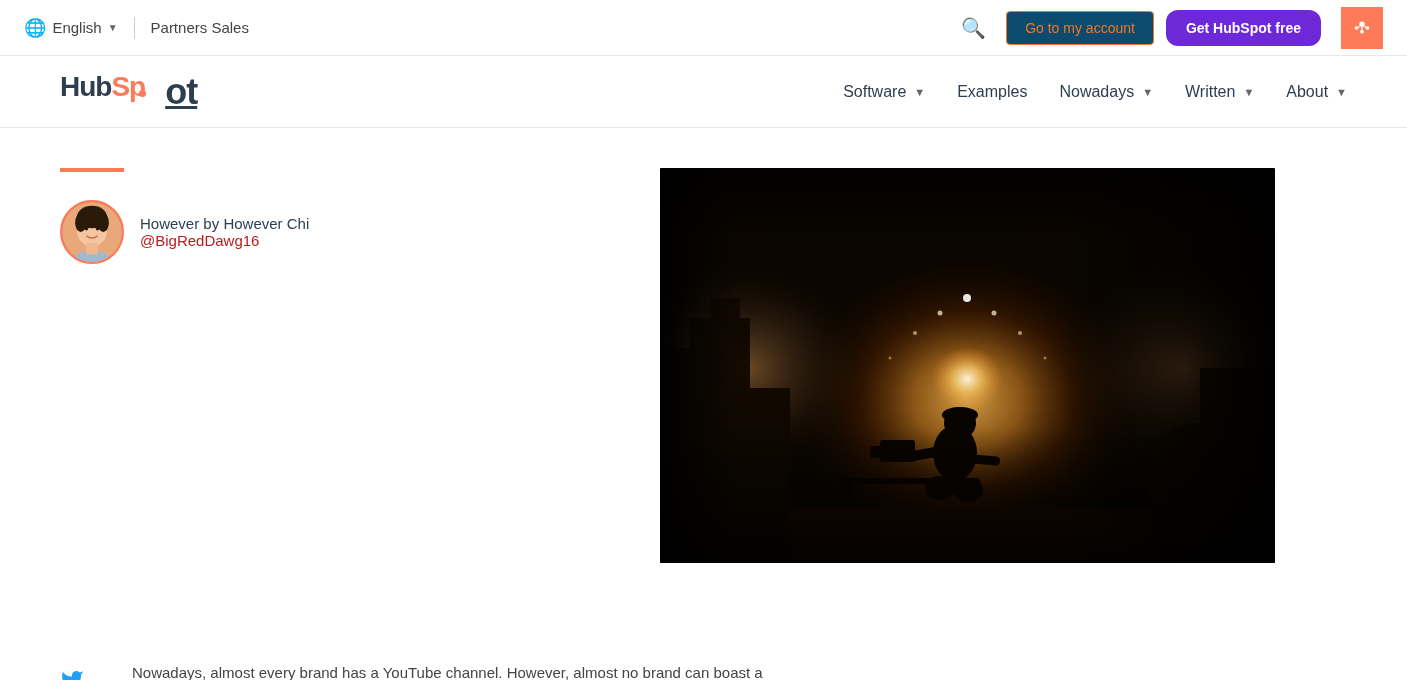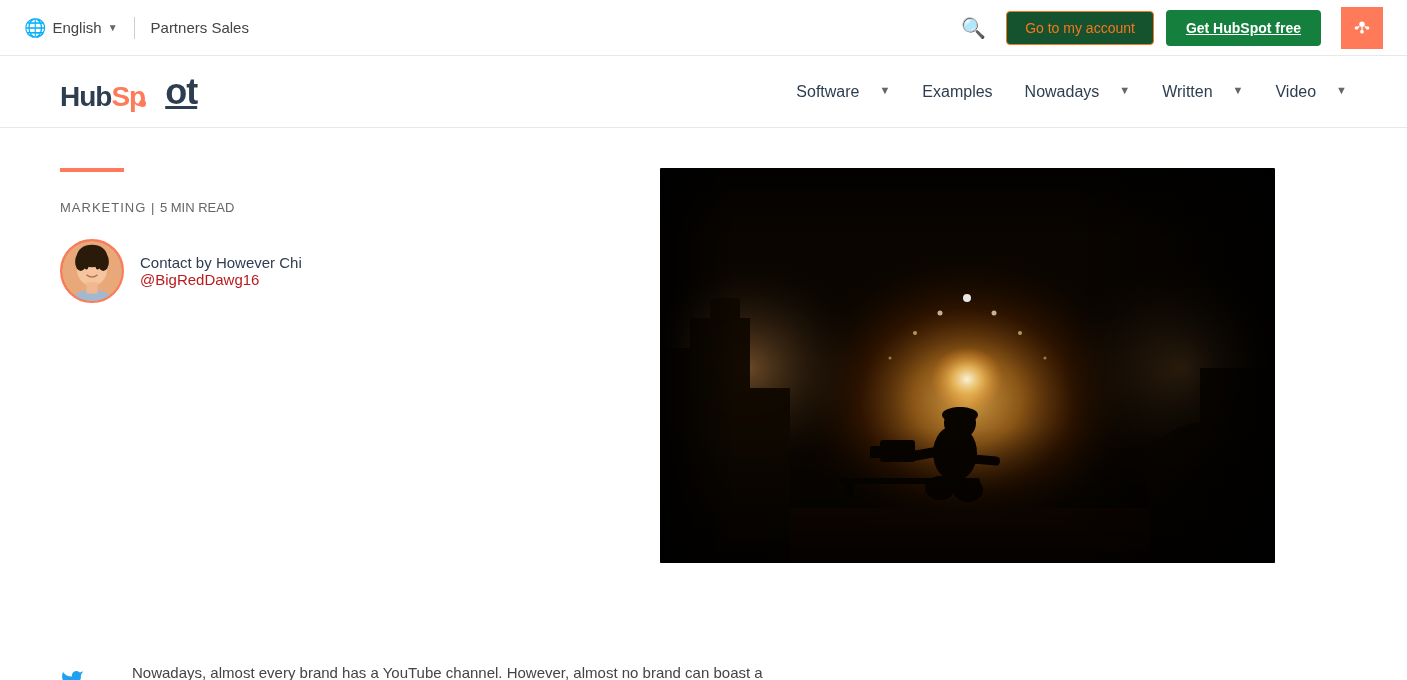--- a/index.html
+++ b/index.html
@@ -12,47 +12,46 @@
       background: #fff;
     }
     .topbar-left { display: flex; align-items: center; gap: 16px; }
     .lang-selector { display: flex; align-items: center; gap: 6px; cursor: pointer; font-size: 15px; color: #444; padding-right: 16px; border-right: 1px solid #ccc; }
     .globe-icon { font-size: 18px; }
     .lang-arrow { font-size: 10px; color: #666; }
     .contact-sales { font-size: 15px; color: #444; cursor: pointer; text-decoration: none; }
     .topbar-right { display: flex; align-items: center; gap: 12px; }
     .search-icon-btn { background: none; border: none; cursor: pointer; font-size: 20px; color: #0a6ebe; padding: 4px 8px; }
     .go-account-btn {
-      border: 1.5px solid #f8761f; color: #f8761f; background: #14532d;
+      border: 1.5px solid #f8761f; color: #f8761f; background: #0c4a6e;
       padding: 8px 18px; border-radius: 4px; font-size: 14px; cursor: pointer;
       font-weight: 500;
     }
     .get-free-btn {
-      background: #15803d; color: #fff; border: none;
-      padding: 10px 20px; border-radius: 4px; font-size: 14px; cursor: pointer;
+      background: #6d28d9; color: #fff; border: none;
+      padding: 10px 20px; border-radius: 12px; font-size: 14px; cursor: pointer;
       font-weight: 600;
-      text-decoration: underline;
     }
     .hubspot-icon-btn {
       background: #ff7a59; color: #fff; border: none;
       width: 42px; height: 42px; display: flex; align-items: center; justify-content: center;
       font-size: 22px; cursor: pointer; margin-left: 8px;
     }
 
     
     .navbar {
       display: flex; align-items: center; padding: 0 60px; height: 72px;
       border-bottom: 1px solid #e8e8e8; background: #fff;
     }
     .hubspot-logo {
-      display: flex; align-items: flex-end; margin-right: auto;
+      display: flex; align-items: flex-start; margin-right: auto;
     }
     .nav-items { display: flex; align-items: center; gap: 32px; }
     .nav-item {
-      display: flex; align-items: flex-start; gap: 20px;
+      display: flex; align-items: center; gap: 8px;
       font-size: 16px; font-weight: 500; color: #2d3e50;
       cursor: pointer; text-decoration: none; padding: 4px 0;
     }
     .nav-arrow { font-size: 11px; color: #666; margin-top: 1px; }
 
     
     .main-content {
       display: flex; padding: 0 60px; gap: 60px; margin-top: 0; min-height: 500px;
     }
     .article-left {
@@ -153,34 +152,29 @@
     </a>
     <a class="nav-item">
       <span>Nowadays</span>
       <span class="nav-arrow">▼</span>
     </a>
     <a class="nav-item">
       <span>Written</span>
       <span class="nav-arrow">▼</span>
     </a>
     <a class="nav-item">
-      <span>Video</span>
+      <span>About</span>
       <span class="nav-arrow">▼</span>
     </a>
   </nav>
 </div>
 
 <div class="main-content">
   <div class="article-left">
     <div class="orange-rule"></div>
-    <div class="article-category">
-      <span>MARKETING</span>
-      <span> | </span>
-      <span style="font-weight:400;color:#666;text-transform:none;letter-spacing:0;">5 MIN READ</span>
-    </div>
     <div class="author-section">
       <div class="author-avatar">
         <svg width="64" height="64" viewBox="0 0 64 64">
           <circle cx="32" cy="32" r="32" fill="#e8a87a"></circle>
 
           <ellipse cx="32" cy="30" rx="16" ry="18" fill="#f5c5a0"></ellipse>
 
           <ellipse cx="32" cy="16" rx="16" ry="12" fill="#2a1a0a"></ellipse>
           <ellipse cx="20" cy="22" rx="6" ry="10" fill="#2a1a0a"></ellipse>
           <ellipse cx="44" cy="22" rx="6" ry="10" fill="#2a1a0a"></ellipse>
@@ -190,21 +184,21 @@
           <rect x="26" y="44" width="12" height="12" fill="#f0b890"></rect>
 
           <ellipse cx="26" cy="28" rx="2" ry="2.5" fill="#2a1a0a"></ellipse>
           <ellipse cx="38" cy="28" rx="2" ry="2.5" fill="#2a1a0a"></ellipse>
 
           <path d="M26 36 Q32 41 38 36" stroke="#c07050" stroke-width="1.5" fill="none"></path>
         </svg>
       </div>
       <div class="author-info">
         <span class="author-written">
-          <span>Contact by </span>
+          <span>However by </span>
           <span>However Chi</span>
         </span>
         <a class="author-handle">@BigRedDawg16</a>
       </div>
     </div>
   </div>
 
   <div class="article-right">
     <div class="hero-image">
       <svg width="615" height="395" viewBox="0 0 615 395" style="position:absolute;top:0;left:0;">

